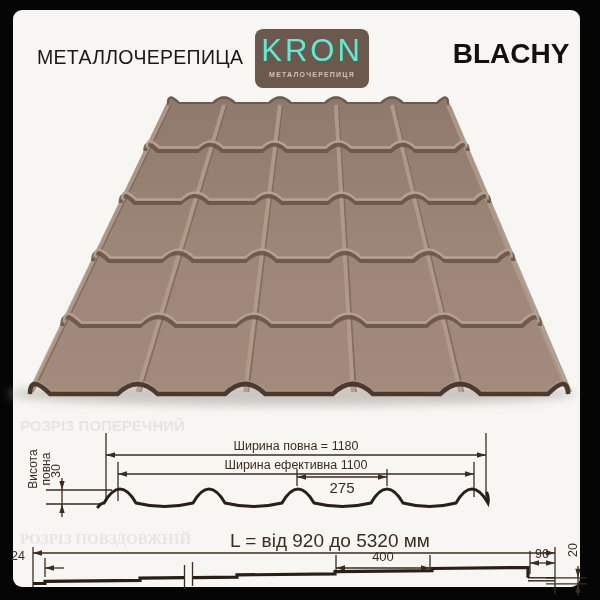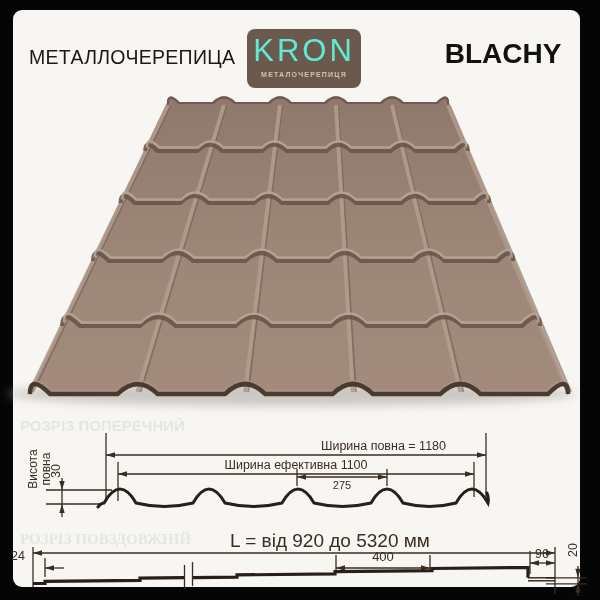--- a/index.html
+++ b/index.html
@@ -1,38 +1,38 @@
 <!DOCTYPE html>
 <html><head>
 <meta charset="utf-8">
 <style>
   html,body{margin:0;padding:0;background:#050505;}
   body{width:600px;height:600px;position:relative;overflow:hidden;
        font-family:"Liberation Sans",sans-serif;}
   .panel{position:absolute;left:13px;top:10px;width:567px;height:577px;
          background:#f7f6f3;border-radius:9px;}
-  .abs{position:absolute;}
+  .abs{position:absolute;margin-left:8px;}
   #gfx{position:absolute;left:0;top:0;}
   
   .t-left{left:29px;top:46px;font-size:19.5px;letter-spacing:.3px;color:#1b1916;}
   .logo{left:247px;top:29px;width:114px;height:59px;background:#6a594c;
         border-radius:8px;text-align:center;}
   .kron{font-size:31px;color:#5eead4;letter-spacing:3px;margin-top:4px;font-weight:400;}
   .kron-sub{font-size:7px;font-weight:700;letter-spacing:1.2px;color:#d5c1ae;margin-top:2px;}
   .brand{left:440px;top:36px;width:126px;text-align:center;font-size:28px;
          font-weight:700;color:#131110;line-height:1.3;}
   
   .lb{position:absolute;color:#3b2c20;font-size:12.5px;white-space:nowrap;}
   .ttl{position:absolute;color:#e5e5e5;font-size:15px;font-weight:700;white-space:nowrap;}
   .ctr{text-align:center;}
   .vrot{transform:rotate(-90deg);transform-origin:0 0;}
   #cross-title{left:20px;top:417px;}
-  #dim-full{left:146px;top:439px;width:300px;text-align:right;}
+  #dim-full{left:146px;top:439px;width:300px;}
   #dim-eff{left:146px;top:458px;width:300px;}
-  #dim-275{left:318px;top:479px;width:48px;font-size:11px;}
+  #dim-275{left:318px;top:479px;width:48px;font-size:15px;}
   #vlabel-h{left:27px;top:506px;width:74px;font-size:12px;line-height:13px;text-align:center;}
   #vlabel-30{left:49px;top:486px;width:30px;text-align:center;}
   #long-title{left:20px;top:531px;font-family:Liberation Serif, serif;}
   #dim-L{left:205px;top:530px;width:250px;font-size:19px;}
   #dim-24{left:11px;top:549px;}
   #dim-400{left:351px;top:549px;width:64px;font-size:13px;}
   #dim-96{left:526px;top:547px;width:32px;}
   #vlabel-20{left:566px;top:562px;width:24px;text-align:center;}
 </style>
 </head>

